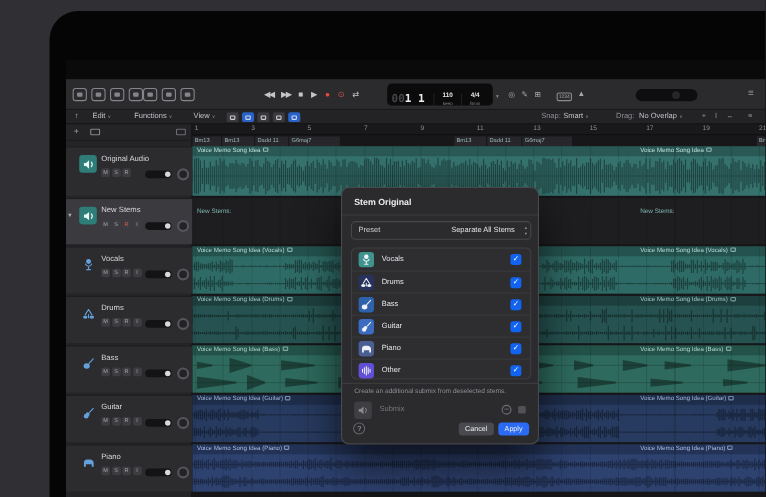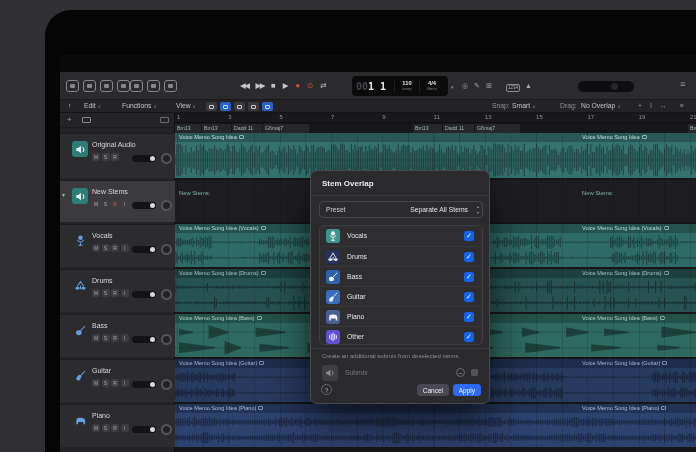--- a/index.html
+++ b/index.html
@@ -10,21 +10,21 @@
   .screen{position:absolute;left:15px;top:45px;width:636px;height:397px;background:#141416;overflow:hidden}
 
   
   .topblack{position:absolute;left:0;top:0;width:636px;height:17px;background:#0a0a0b}
   .control-bar{position:absolute;left:0;top:17px;width:636px;height:28px;background:#2b2b2d;border-bottom:1px solid #19191b}
   .cb-btn{position:absolute;top:8px;width:13px;height:12px;border:1px solid #85858b;border-radius:3px}
   .cb-btn .dot{position:absolute;left:3px;top:3px;width:5px;height:4px;background:#85858b;border-radius:1px}
   .transport{position:absolute;left:180px;top:6px;display:flex;align-items:center;gap:7px}
   .tr-btn{font-size:7.5px;color:#c4c4c9;line-height:15px}
   .tr-btn.wide{letter-spacing:-1.5px}
-  .lcd{position:absolute;left:292px;top:4px;width:96px;height:20px;background:#0b0b0c;border-radius:4px;display:flex;align-items:center;overflow:hidden}
+  .lcd{position:absolute;left:292px;top:4px;width:96px;height:20px;background:#0b0b0c;border-radius:4px;display:flex;align-items:flex-end;overflow:hidden}
   .lcd-pos{width:42px;padding-left:4px;font-family:"DejaVu Sans Mono",monospace;font-weight:bold;font-size:10px;color:#ededf1;letter-spacing:0}
   .lcd-pos .dim{color:#44444a}
   .lcd-cell{width:25px;text-align:center;border-left:1px solid #202023;line-height:1}
   .lcd-main{display:block;font-size:5.8px;color:#e5e5e9;font-weight:bold}
   .lcd-sub{display:block;font-size:4.2px;color:#7d7d83;margin-top:1px}
   .lcd-chev{position:absolute;left:391px;top:12px;font-size:5px;color:#8a8a90}
   .cb-right{position:absolute;left:402px;top:10px;display:flex;gap:6px;font-size:7px;color:#a9a9af}
   .countin{position:absolute;left:446px;top:12px;border:1px solid #8a8a90;border-radius:2px;font-size:4.5px;padding:0 1px;color:#a9a9af;line-height:6px}
   .metro{position:absolute;left:465px;top:10px;font-size:7px;color:#a9a9af}
   .volpill{position:absolute;left:518px;top:9px;width:56px;height:11px;background:#0e0e10;border-radius:6px}
@@ -433,21 +433,21 @@
               </div>
               <svg width="521" height="34" viewBox="0 0 521 34" class="wave">
                 <path d="M0 9.2H521M0 24.8H521" stroke="rgba(0,0,0,0.25)" stroke-width="0.6"></path>
                 <path d="M0.0 7.4V11.0M1.8 5.9V12.4M3.6 5.1V13.3M5.4 4.8V13.6M7.2 5.6V12.7M9.0 4.8V13.5M10.8 6.6V11.8M12.6 5.6V12.8M14.4 4.5V13.8M16.2 7.4V11.0M18.0 5.1V13.2M19.8 3.6V14.8M21.6 6.2V12.2M23.4 6.5V11.9M25.2 5.9V12.4M27.0 5.1V13.3M28.8 5.3V13.1M30.6 3.8V14.6M32.4 5.4V12.9M34.2 3.9V14.5M36.0 5.9V12.5M37.8 5.4V13.0M39.6 5.1V13.2M41.4 6.6V11.8M43.2 7.2V11.2M45.0 5.2V13.1M46.8 7.1V11.3M48.6 6.3V12.1M50.4 6.4V12.0M52.2 5.7V12.6M54.0 6.8V11.6M55.8 7.2V11.1M57.6 6.3V12.1M59.4 6.7V11.6M61.2 7.0V11.3M63.0 7.3V11.0M64.8 6.6V11.7M66.6 7.1V11.3M68.4 7.2V11.2M70.2 6.7V11.7M72.0 6.7V11.6M73.8 6.8V11.6M75.6 6.8V11.5M77.4 7.0V11.3M79.2 6.5V11.8M81.0 6.6V11.7M82.8 7.2V11.1M84.6 6.3V12.1M86.4 6.9V11.5M88.2 6.4V11.9M90.0 5.9V12.4M91.8 7.0V11.3M93.6 5.5V12.8M95.4 5.7V12.7M97.2 7.4V11.0M99.0 7.2V11.1M100.8 5.1V13.3M102.6 6.8V11.5M104.4 5.4V12.9M106.2 4.3V14.1M108.0 5.0V13.3M109.8 5.9V12.4M111.6 3.8V14.6M113.4 6.9V11.5M115.2 5.8V12.5M117.0 5.0V13.4M118.8 6.9V11.5M120.6 6.1V12.3M122.4 5.8V12.6M124.2 5.8V12.6M126.0 3.7V14.6M127.8 7.4V11.0M129.6 6.8V11.6M131.4 5.3V13.0M133.2 5.3V13.1M135.0 5.3V13.0M136.8 7.2V11.1M138.6 6.8V11.6M140.4 5.6V12.8M142.2 6.8V11.6M144.0 6.7V11.7M145.8 6.0V12.3M147.6 7.0V11.4M149.4 6.1V12.2M151.2 6.9V11.4M153.0 6.2V12.2M154.8 6.9V11.5M156.6 6.9V11.5M158.4 6.7V11.7M160.2 7.0V11.3M162.0 6.5V11.8M163.8 6.6V11.8M165.6 6.8V11.5M167.4 7.4V11.0M169.2 7.3V11.0M171.0 6.6V11.7M172.8 6.6V11.8M174.6 7.3V11.0M176.4 7.2V11.1M178.2 7.3V11.1M180.0 6.8V11.6M181.8 6.2V12.1M183.6 6.4V12.0M185.4 6.3V12.1M187.2 5.9V12.5M189.0 6.3V12.1M190.8 5.3V13.0M192.6 6.8V11.6M194.4 5.7V12.6M196.2 6.0V12.4M198.0 6.5V11.8M199.8 6.9V11.4M201.6 5.5V12.9M203.4 4.9V13.5M205.2 4.7V13.7M207.0 5.8V12.5M208.8 4.7V13.7M210.6 4.4V14.0M212.4 5.2V13.1M214.2 4.0V14.3M216.0 5.4V13.0M217.8 5.2V13.2M219.6 3.8V14.6M221.4 5.9V12.5M223.2 6.3V12.0M225.0 5.9V12.5M226.8 7.2V11.2M228.6 6.5V11.9M230.4 6.3V12.0M232.2 6.8V11.5M234.0 6.4V12.0M235.8 6.6V11.7M237.6 5.6V12.7M239.4 7.1V11.2M241.2 7.2V11.1M243.0 6.7V11.6M244.8 6.7V11.6M246.6 5.9V12.5M248.4 6.5V11.9M250.2 6.4V12.0M252.0 6.8V11.5M253.8 7.0V11.3M255.6 6.8V11.6M257.4 7.1V11.2M259.2 7.2V11.2M261.0 6.7V11.7M262.8 7.2V11.1M264.6 7.2V11.1M266.4 7.3V11.1M268.2 7.3V11.1M270.0 7.1V11.3M271.8 6.5V11.9M273.6 7.4V11.0M275.4 6.9V11.5M277.2 7.0V11.3M279.0 6.5V11.8M280.8 6.6V11.7M282.6 6.1V12.3M284.4 6.0V12.3M286.2 6.6V11.7M288.0 6.6V11.8M289.8 6.5V11.8M291.6 6.5V11.8M293.4 5.5V12.9M295.2 6.7V11.7M297.0 4.9V13.4M298.8 6.6V11.8M300.6 6.3V12.1M302.4 6.6V11.8M304.2 4.3V14.0M306.0 6.1V12.3M307.8 5.6V12.8M309.6 6.4V12.0M311.4 6.2V12.1M313.2 4.7V13.7M315.0 3.8V14.5M316.8 4.6V13.7M318.6 4.1V14.3M320.4 5.3V13.1M322.2 4.6V13.7M324.0 4.8V13.6M325.8 4.6V13.8M327.6 6.9V11.5M329.4 7.2V11.2M331.2 7.4V11.0M333.0 6.3V12.1M334.8 4.9V13.5M336.6 6.3V12.0M338.4 5.6V12.8M340.2 6.3V12.0M342.0 7.4V11.0M343.8 6.8V11.5M345.6 7.3V11.0M347.4 6.4V11.9M349.2 7.4V11.0M351.0 7.1V11.2M352.8 6.7V11.7M354.6 6.6V11.8M356.4 7.0V11.4M358.2 7.2V11.2M360.0 7.4V11.0M361.8 7.0V11.4M363.6 6.8V11.6M365.4 6.8V11.5M367.2 7.1V11.3M369.0 7.4V11.0M370.8 6.8V11.6M372.6 6.4V11.9M374.4 6.7V11.6M376.2 7.1V11.3M378.0 6.0V12.3M379.8 6.2V12.1M381.6 5.5V12.9M383.4 6.9V11.5M385.2 5.2V13.2M387.0 7.0V11.4M388.8 5.0V13.3M390.6 6.5V11.8M392.4 4.6V13.8M394.2 6.5V11.9M396.0 5.0V13.4M397.8 5.4V13.0M399.6 4.1V14.3M401.4 4.0V14.4M403.2 4.6V13.7M405.0 5.9V12.5M406.8 6.2V12.2M408.6 5.2V13.2M410.4 6.2V12.2M412.2 5.9V12.5M414.0 4.5V13.9M415.8 6.3V12.0M417.6 4.6V13.8M419.4 5.6V12.8M421.2 5.4V13.0M423.0 6.9V11.5M424.8 5.5V12.8M426.6 5.0V13.4M428.4 7.3V11.0M430.2 4.9V13.4M432.0 5.4V13.0M433.8 5.7V12.7M435.6 6.1V12.3M437.4 6.1V12.3M439.2 6.0V12.4M441.0 7.4V11.0M442.8 6.8V11.6M444.6 6.4V12.0M446.4 6.9V11.4M448.2 7.1V11.3M450.0 7.0V11.3M451.8 6.9V11.5M453.6 7.2V11.2M455.4 6.9V11.5M457.2 7.2V11.1M459.0 6.9V11.4M460.8 6.7V11.7M462.6 6.9V11.5M464.4 6.5V11.9M466.2 6.5V11.8M468.0 6.4V11.9M469.8 6.3V12.1M471.6 6.3V12.1M473.4 6.5V11.8M475.2 7.0V11.4M477.0 5.8V12.5M478.8 6.3V12.0M480.6 6.7V11.7M482.4 7.1V11.3M484.2 7.4V11.0M486.0 6.7V11.6M487.8 6.6V11.8M489.6 5.3V13.1M491.4 7.0V11.3M493.2 7.2V11.2M495.0 5.1V13.2M496.8 5.5V12.9M498.6 7.3V11.1M500.4 4.9V13.4M502.2 5.7V12.6M504.0 4.6V13.8M505.8 6.3V12.1M507.6 6.1V12.3M509.4 6.5V11.8M511.2 3.9V14.5M513.0 7.1V11.3M514.8 4.7V13.7M516.6 7.4V11.0M518.4 5.9V12.5M520.2 5.0V13.4M0.0 21.5V28.1M1.8 22.0V27.7M3.6 22.4V27.3M5.4 22.0V27.6M7.2 22.4V27.2M9.0 21.9V27.7M10.8 22.8V26.9M12.6 22.6V27.0M14.4 21.1V28.5M16.2 22.9V26.7M18.0 20.4V29.2M19.8 22.5V27.1M21.6 21.1V28.6M23.4 21.9V27.8M25.2 21.9V27.7M27.0 20.5V29.2M28.8 19.3V30.3M30.6 19.3V30.3M32.4 19.4V30.3M34.2 21.2V28.4M36.0 21.9V27.8M37.8 22.0V27.6M39.6 22.5V27.1M41.4 22.8V26.8M43.2 20.3V29.4M45.0 23.0V26.7M46.8 20.6V29.0M48.6 20.8V28.8M50.4 22.9V26.7M52.2 22.8V26.8M54.0 21.4V28.3M55.8 23.0V26.7M57.6 22.8V26.9M59.4 22.8V26.9M61.2 23.0V26.6M63.0 22.1V27.5M64.8 22.3V27.4M66.6 22.9V26.7M68.4 22.9V26.7M70.2 23.0V26.6M72.0 22.7V26.9M73.8 23.0V26.6M75.6 22.4V27.2M77.4 22.7V26.9M79.2 23.0V26.6M81.0 22.6V27.0M82.8 22.4V27.3M84.6 22.6V27.0M86.4 22.0V27.7M88.2 22.6V27.0M90.0 21.4V28.3M91.8 21.5V28.2M93.6 22.1V27.6M95.4 21.9V27.7M97.2 21.9V27.7M99.0 21.8V27.9M100.8 22.4V27.2M102.6 21.5V28.2M104.4 20.6V29.0M106.2 22.8V26.8M108.0 21.2V28.4M109.8 22.1V27.5M111.6 21.6V28.0M113.4 21.4V28.2M115.2 21.8V27.8M117.0 20.3V29.3M118.8 19.6V30.0M120.6 22.7V26.9M122.4 21.8V27.9M124.2 22.4V27.2M126.0 22.3V27.4M127.8 20.7V28.9M129.6 21.9V27.8M131.4 21.5V28.1M133.2 22.5V27.2M135.0 22.5V27.2M136.8 21.7V27.9M138.6 20.8V28.9M140.4 21.2V28.4M142.2 21.3V28.4M144.0 22.4V27.2M145.8 22.9V26.7M147.6 22.2V27.4M149.4 22.7V27.0M151.2 22.4V27.2M153.0 22.2V27.5M154.8 22.9V26.8M156.6 22.1V27.5M158.4 22.5V27.2M160.2 22.7V27.0M162.0 22.5V27.1M163.8 22.8V26.9M165.6 22.4V27.2M167.4 22.5V27.2M169.2 23.0V26.7M171.0 22.4V27.2M172.8 22.4V27.2M174.6 22.7V27.0M176.4 22.2V27.5M178.2 22.1V27.5M180.0 22.5V27.2M181.8 22.9V26.8M183.6 22.1V27.5M185.4 22.9V26.7M187.2 23.0V26.6M189.0 22.3V27.4M190.8 20.9V28.7M192.6 21.1V28.5M194.4 21.5V28.1M196.2 20.9V28.7M198.0 22.9V26.7M199.8 22.8V26.8M201.6 20.5V29.1M203.4 22.7V26.9M205.2 21.8V27.9M207.0 22.2V27.4M208.8 20.6V29.0M210.6 22.5V27.1M212.4 22.4V27.2M214.2 21.3V28.3M216.0 23.0V26.6M217.8 20.1V29.5M219.6 19.2V30.4M221.4 19.6V30.0M223.2 19.6V30.0M225.0 21.0V28.6M226.8 21.5V28.1M228.6 22.8V26.8M230.4 21.8V27.9M232.2 19.9V29.7M234.0 21.4V28.2M235.8 22.4V27.3M237.6 20.5V29.2M239.4 22.2V27.5M241.2 22.8V26.8M243.0 21.7V28.0M244.8 21.4V28.3M246.6 22.9V26.7M248.4 22.6V27.1M250.2 22.3V27.3M252.0 21.7V27.9M253.8 21.9V27.7M255.6 22.0V27.6M257.4 22.5V27.2M259.2 22.4V27.3M261.0 23.0V26.7M262.8 22.6V27.0M264.6 22.3V27.3M266.4 22.4V27.2M268.2 22.3V27.3M270.0 22.6V27.0M271.8 22.9V26.7M273.6 22.2V27.4M275.4 22.1V27.5M277.2 21.9V27.7M279.0 21.9V27.7M280.8 21.7V28.0M282.6 22.9V26.7M284.4 21.3V28.3M286.2 21.2V28.4M288.0 21.5V28.2M289.8 20.6V29.0M291.6 21.7V27.9M293.4 21.8V27.8M295.2 21.5V28.1M297.0 20.2V29.4M298.8 21.6V28.1M300.6 21.2V28.5M302.4 20.4V29.2M304.2 19.9V29.7M306.0 20.1V29.6M307.8 21.7V28.0M309.6 22.0V27.7M311.4 22.7V26.9M313.2 19.9V29.7M315.0 20.9V28.7M316.8 21.1V28.6M318.6 19.5V30.1M320.4 19.5V30.2M322.2 20.3V29.3M324.0 22.7V26.9M325.8 20.6V29.0M327.6 20.1V29.6M329.4 22.6V27.1M331.2 21.9V27.7M333.0 21.1V28.6M334.8 22.9V26.7M336.6 23.0V26.6M338.4 22.3V27.3M340.2 21.7V28.0M342.0 22.1V27.5M343.8 21.6V28.1M345.6 23.0V26.7M347.4 22.1V27.5M349.2 22.1V27.6M351.0 22.2V27.4M352.8 22.4V27.2M354.6 22.3V27.4M356.4 22.8V26.8M358.2 22.6V27.0M360.0 22.7V27.0M361.8 22.4V27.2M363.6 23.0V26.6M365.4 22.8V26.9M367.2 22.5V27.2M369.0 22.7V27.0M370.8 22.8V26.9M372.6 22.4V27.2M374.4 22.0V27.6M376.2 22.1V27.6M378.0 22.2V27.4M379.8 21.5V28.2M381.6 21.9V27.7M383.4 22.5V27.2M385.2 20.9V28.7M387.0 21.3V28.4M388.8 21.8V27.9M390.6 20.9V28.7M392.4 21.1V28.5M394.2 20.9V28.7M396.0 21.9V27.8M397.8 22.0V27.7M399.6 21.8V27.8M401.4 21.8V27.8M403.2 20.3V29.3M405.0 21.0V28.7M406.8 20.5V29.1M408.6 22.4V27.2M410.4 21.8V27.8M412.2 21.0V28.7M414.0 19.3V30.3M415.8 19.9V29.7M417.6 21.7V27.9M419.4 22.9V26.7M421.2 20.6V29.1M423.0 21.9V27.7M424.8 20.6V29.0M426.6 21.3V28.4M428.4 20.9V28.7M430.2 20.6V29.1M432.0 22.9V26.7M433.8 22.6V27.1M435.6 21.9V27.7M437.4 22.6V27.1M439.2 22.3V27.3M441.0 21.5V28.1M442.8 22.7V26.9M444.6 22.2V27.4M446.4 22.5V27.1M448.2 22.0V27.6M450.0 22.2V27.5M451.8 22.5V27.2M453.6 22.9V26.7M455.4 22.2V27.4M457.2 22.6V27.0M459.0 22.7V26.9M460.8 22.4V27.3M462.6 22.3V27.4M464.4 22.4V27.2M466.2 22.5V27.2M468.0 22.0V27.7M469.8 21.8V27.8M471.6 22.8V26.8M473.4 22.5V27.2M475.2 22.3V27.3M477.0 21.5V28.2M478.8 21.2V28.5M480.6 21.6V28.0M482.4 22.3V27.3M484.2 21.4V28.2M486.0 21.8V27.8M487.8 22.8V26.8M489.6 20.7V28.9M491.4 22.0V27.7M493.2 21.3V28.3M495.0 22.5V27.1M496.8 20.5V29.2M498.6 22.5V27.1M500.4 22.8V26.8M502.2 21.8V27.9M504.0 20.2V29.5M505.8 20.9V28.7M507.6 20.9V28.7M509.4 22.4V27.2M511.2 22.7V26.9M513.0 20.7V29.0M514.8 20.4V29.3M516.6 21.6V28.1M518.4 19.9V29.8M520.2 22.8V26.9" stroke="rgba(0,0,0,0.38)" stroke-width="1.1"></path>
               </svg>
             </div>
           </div>
       </div>
 
       <div class="dialog">
-        <div class="dlg-title">Stem Overlap</div>
+        <div class="dlg-title">Stem Original</div>
         <div class="dlg-sep"></div>
         <div class="preset-row">
           <span class="preset-label">Preset</span>
           <span class="preset-value">Separate All Stems</span>
           <span class="stepper">
               <i>▴</i>
               <i>▾</i>
             </span>
         </div>
         <div class="stems" id="stems">

